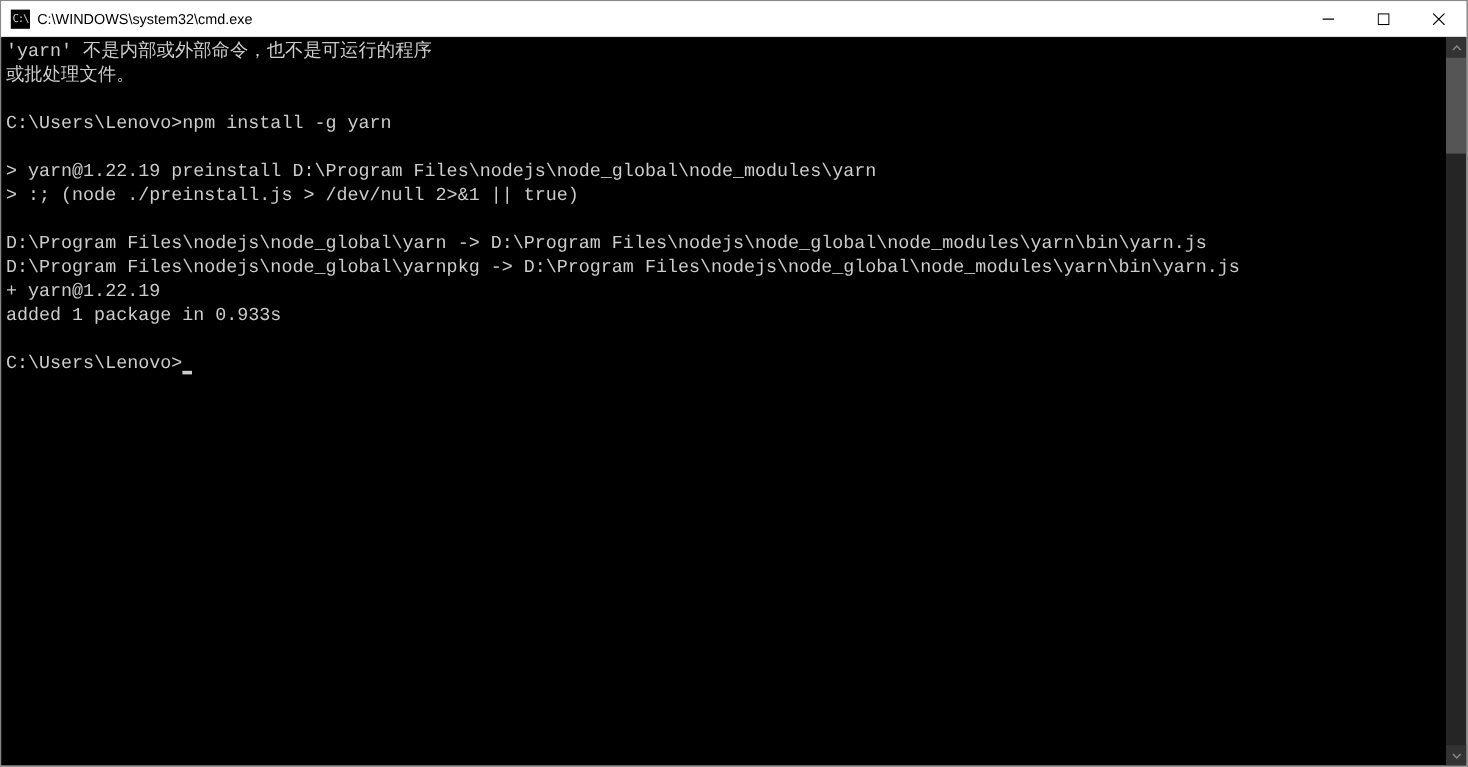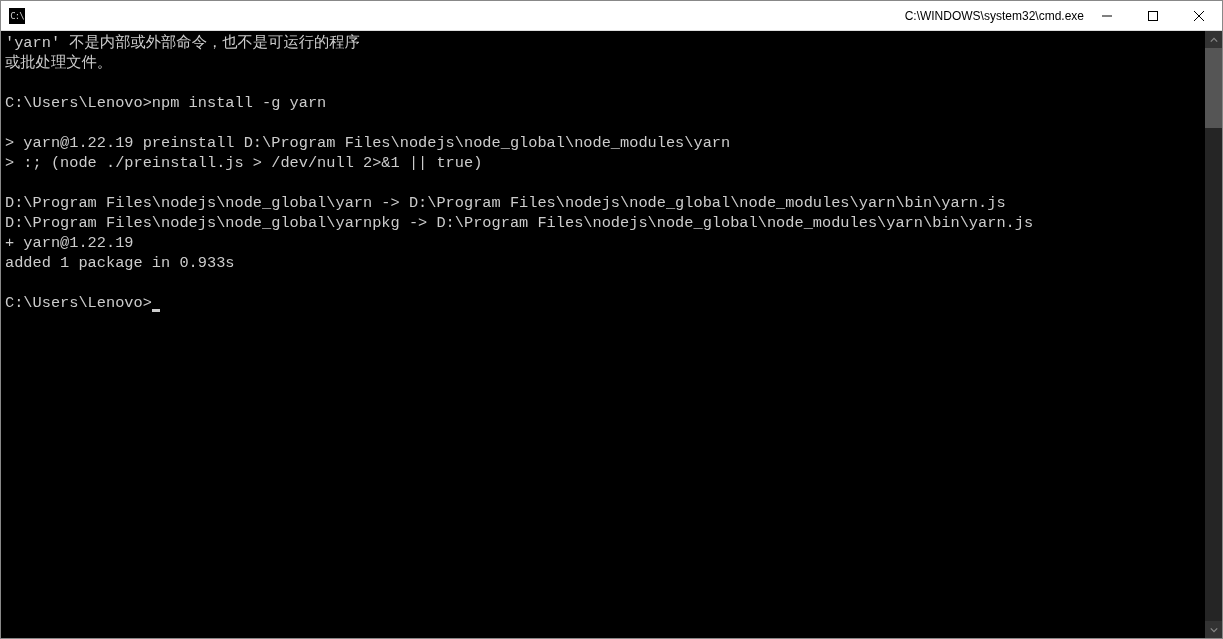--- a/index.html
+++ b/index.html
@@ -34,21 +34,20 @@
       font-size: 9px;
       color: #ccc;
       font-family: monospace;
       letter-spacing: -1px;
     }
     .titlebar-text {
       font-size: 12px;
       color: #000;
       flex: 1;
       user-select: none;
-      text-align: right;
     }
     .window-controls {
       display: flex;
       height: 100%;
     }
     .win-btn {
       width: 46px;
       height: 100%;
       display: flex;
       align-items: center;

